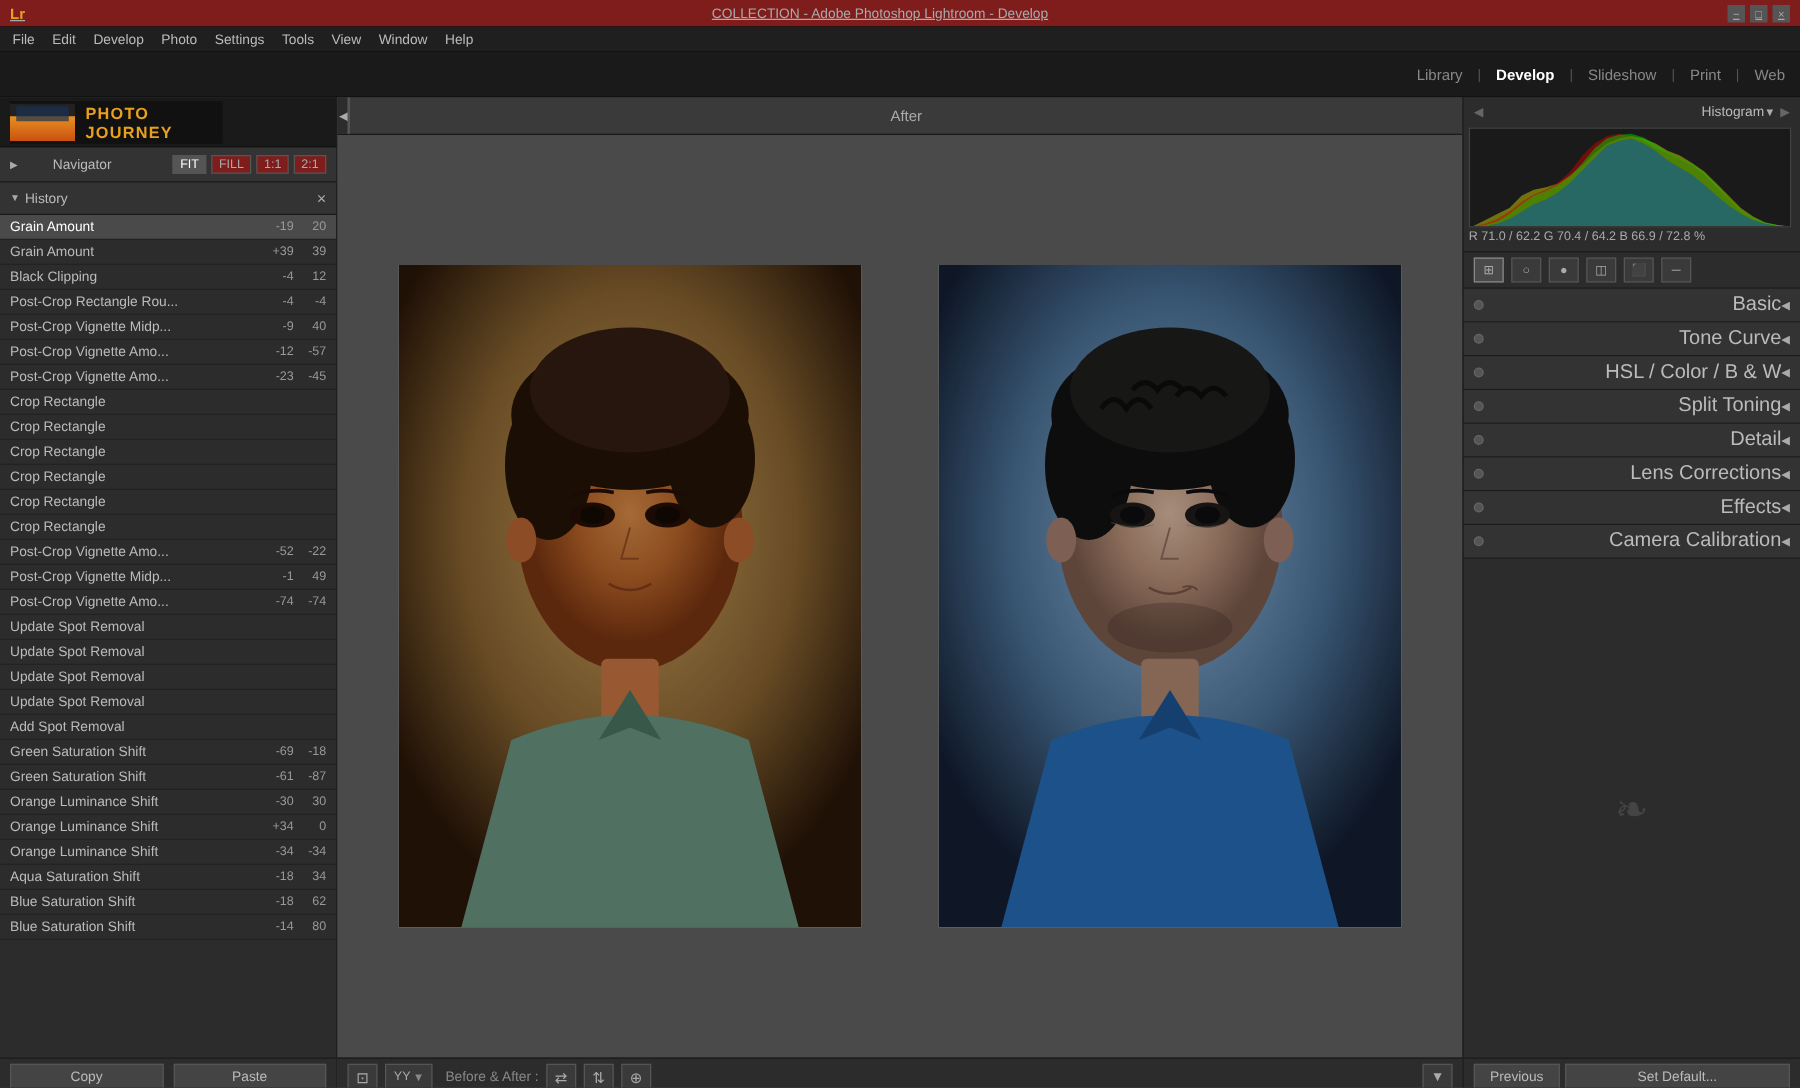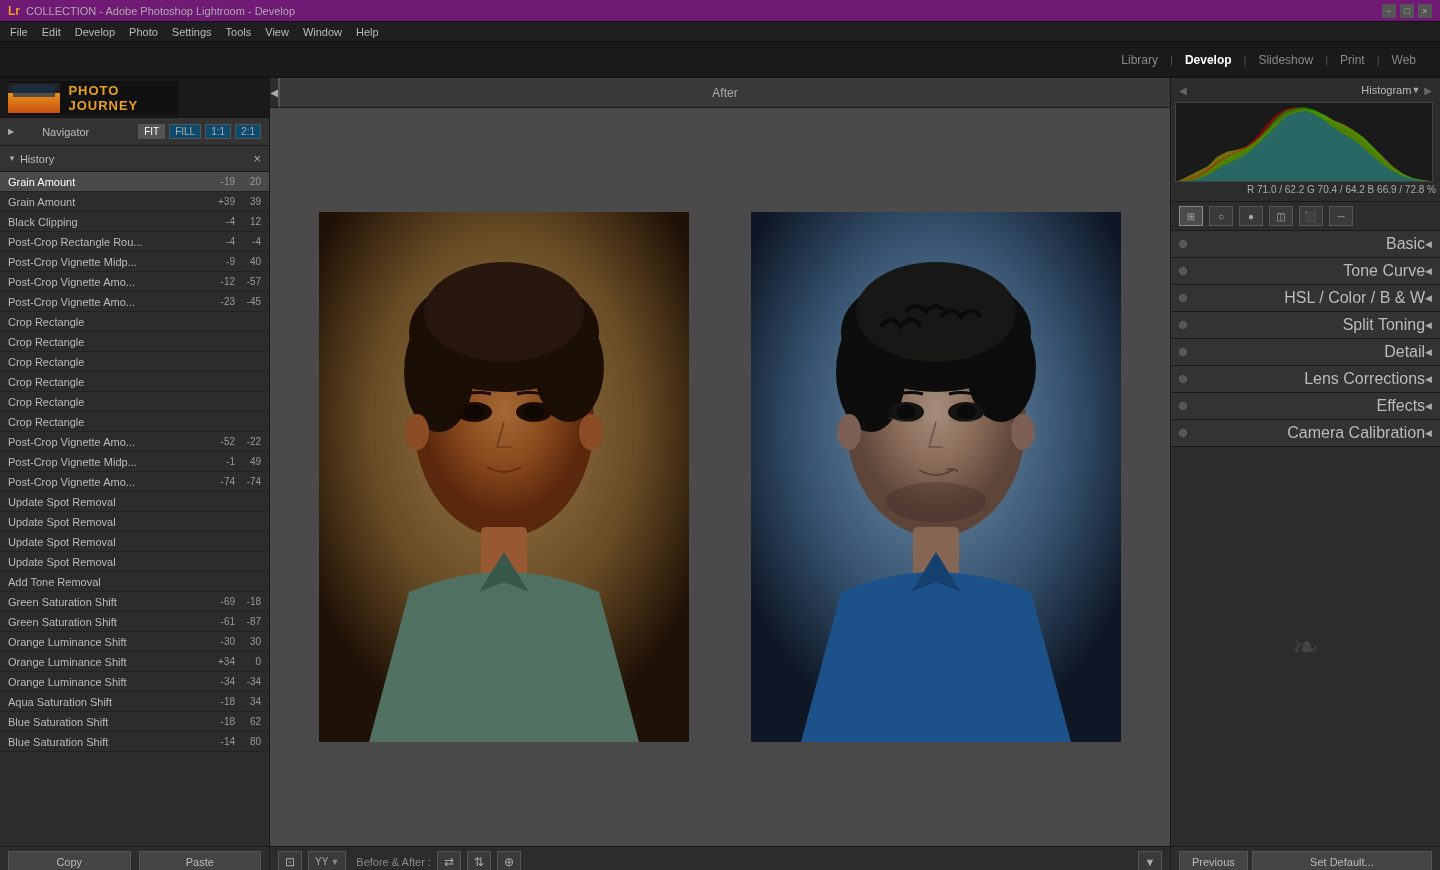--- a/index.html
+++ b/index.html
@@ -1,23 +1,23 @@
 <!DOCTYPE html>
 <html><head>
   <meta charset="utf-8">
   <style>
     * { margin: 0; padding: 0; box-sizing: border-box; }
     body { width: 1440px; height: 870px; background: #2b2b2b; font-family: 'Arial', sans-serif; font-size: 11px; color: #ccc; overflow: hidden; }
 
     
     #titlebar {
-      height: 22px; background: #701a75; display: flex; align-items: center; padding: 0 8px;
-      font-size: 11px; color: #aaa; border-bottom: 1px solid #111;
-    }
-    #titlebar .title { flex: 1; }
+      height: 22px; background: #7f1d1d; display: flex; align-items: center; padding: 0 8px;
+      font-size: 11px; color: #aaa; border-bottom: 1px solid #111; text-decoration: underline;
+    }
+    #titlebar .title { flex: 1; text-align: center; }
     #titlebar .win-controls { display: flex; gap: 4px; }
     #titlebar .win-btn { width: 14px; height: 14px; background: #555; border: none; color: #aaa; font-size: 9px; cursor: pointer; display: flex; align-items: center; justify-content: center; }
 
     
     #menubar {
       height: 20px; background: #1f1f1f; display: flex; align-items: center; padding: 0 4px;
       border-bottom: 1px solid #111; gap: 2px;
     }
     #menubar span { padding: 2px 6px; cursor: pointer; color: #bbb; font-size: 11px; }
 
@@ -27,21 +27,21 @@
     
     #left-panel { width: 270px; background: #2c2c2c; border-right: 1px solid #1a1a1a; display: flex; flex-direction: column; }
 
     
     #navigator-header {
       height: 28px; background: #333; border-bottom: 1px solid #1a1a1a;
       display: flex; align-items: center; padding: 0 8px; gap: 4px;
     }
     .nav-triangle { font-size: 8px; color: #aaa; cursor: pointer; }
     .nav-label { color: #bbb; font-size: 11px; flex: 1; margin-left: 24px; }
-    .nav-btn { padding: 1px 5px; background: #0c4a6e; border: 1px solid #555; color: #aaa; font-size: 10px; cursor: pointer; }
+    .nav-btn { padding: 1px 5px; background: #7f1d1d; border: 1px solid #555; color: #aaa; font-size: 10px; cursor: pointer; }
     .nav-btn.active { background: #555; color: #fff; }
 
     
     #logo-area {
       height: 40px; background: #1a1a1a; display: flex; align-items: center; padding: 0 8px;
       border-bottom: 1px solid #111;
     }
     .logo-box { width: 170px; height: 34px; background: #111; display: flex; align-items: center; justify-content: center; }
     .logo-text { color: #e8a020; font-size: 13px; font-weight: bold; letter-spacing: 1px; }
 
@@ -106,21 +106,21 @@
     .top-nav-item { color: #888; font-size: 12px; cursor: pointer; padding: 2px 4px; }
     .top-nav-item.active { color: #fff; font-weight: bold; }
     .top-nav-sep { color: #555; }
 
     
     #histogram-section { padding: 4px; background: #2c2c2c; border-bottom: 1px solid #1a1a1a; }
     #histogram-header { display: flex; align-items: center; margin-bottom: 4px; }
     .hist-label { color: #bbb; font-size: 11px; flex: 1; text-align: right; }
     .hist-tri { color: #aaa; font-size: 9px; }
     #histogram-canvas { width: 258px; height: 80px; background: #1a1a1a; border: 1px solid #444; position: relative; overflow: hidden; }
-    .hist-color-info { font-size: 10px; color: #aaa; padding: 2px 0; text-align: right; }
+    .hist-color-info { font-size: 10px; color: #aaa; padding: 2px 0; text-align: left; }
 
     
     #edit-tools { display: flex; align-items: center; padding: 4px 8px; border-bottom: 1px solid #1a1a1a; gap: 6px; }
     .edit-icon { width: 24px; height: 20px; background: #3a3a3a; border: 1px solid #555; cursor: pointer; display: flex; align-items: center; justify-content: center; font-size: 10px; color: #aaa; }
     .edit-icon.active { border-color: #888; background: #4a4a4a; }
 
     
     .panel-section { border-bottom: 1px solid #1a1a1a; }
     .panel-section-header {
       height: 26px; background: #333; display: flex; align-items: center; padding: 0 8px;
@@ -161,21 +161,21 @@
   <span>Edit</span>
   <span>Develop</span>
   <span>Photo</span>
   <span>Settings</span>
   <span>Tools</span>
   <span>View</span>
   <span>Window</span>
   <span>Help</span>
 </div>
 
-<div style="height:36px; background:#1a1a1a; display:flex; align-items:center; justify-content:flex-end; padding-right:20px; gap:8px; border-bottom:1px solid #111;">
+<div style="height:36px; background:#1a1a1a; display:flex; align-items:center; justify-content:flex-end; padding-right:8px; gap:8px; border-bottom:1px solid #111;">
   <span class="top-nav-item">Library</span>
   <span class="top-nav-sep">|</span>
   <span class="top-nav-item active">Develop</span>
   <span class="top-nav-sep">|</span>
   <span class="top-nav-item">Slideshow</span>
   <span class="top-nav-sep">|</span>
   <span class="top-nav-item">Print</span>
   <span class="top-nav-sep">|</span>
   <span class="top-nav-item">Web</span>
 </div>
@@ -305,21 +305,21 @@
       <span class="h-name">Update Spot Removal</span>
       <span class="h-val1"></span>
       <span class="h-val2"></span>
     </div>
           <div class="history-item">
       <span class="h-name">Update Spot Removal</span>
       <span class="h-val1"></span>
       <span class="h-val2"></span>
     </div>
           <div class="history-item">
-      <span class="h-name">Add Tone Removal</span>
+      <span class="h-name">Add Spot Removal</span>
       <span class="h-val1"></span>
       <span class="h-val2"></span>
     </div>
           <div class="history-item">
       <span class="h-name">Green Saturation Shift</span>
       <span class="h-val1">-69</span>
       <span class="h-val2">-18</span>
     </div>
           <div class="history-item">
       <span class="h-name">Green Saturation Shift</span>

